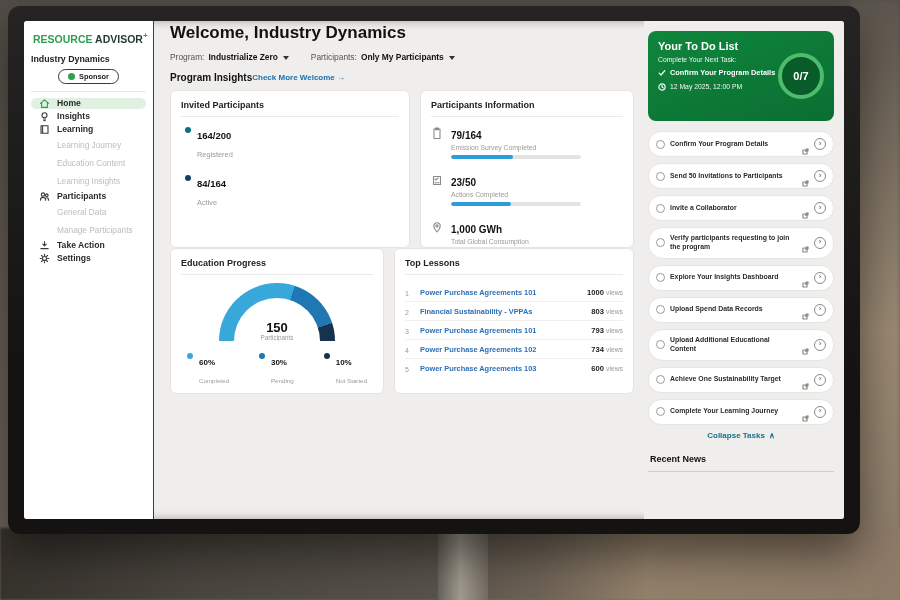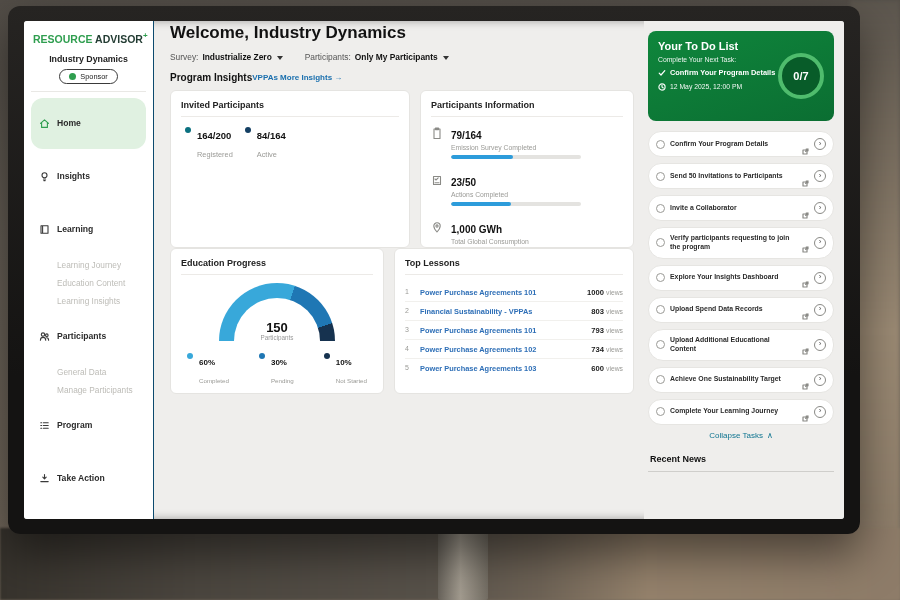--- a/index.html
+++ b/index.html
@@ -10,25 +10,25 @@
   .bg-right{position:absolute;right:0;top:0;width:50px;height:100%;background:linear-gradient(180deg,#5c564e 0%,#9b8a74 55%,#8a7a67 100%);filter:blur(2px)}
   .floor{position:absolute;left:0;bottom:0;width:100%;height:72px;background:linear-gradient(90deg,#37332d 0%,#4b463f 22%,#58524a 48%,#6e6356 60%,#95826c 72%,#8e7c69 100%);filter:blur(1px)}
   .stand{position:absolute;left:438px;top:532px;width:50px;height:68px;background:linear-gradient(90deg,#68635b,#a29b8f 45%,#736d63);border-radius:2px}
   
   .monitor{position:absolute;left:8px;top:6px;width:852px;height:528px;background:linear-gradient(180deg,#262422,#141312 70%);border-radius:12px;padding:15px 16px;box-shadow:0 20px 45px rgba(0,0,0,.5)}
   .screen{width:820px;height:498px;background:#efeeec;border-radius:3px;overflow:hidden;display:flex;box-shadow:inset 0 0 8px rgba(0,0,0,.35)}
   
   .sidebar{width:130px;background:#fff;border-right:1px solid #0c4a6e;padding:10px 7px 6px;flex:none}
   .logo{font-weight:bold;font-size:10.5px;padding:0 2px 8px;white-space:nowrap}
   .logo .res{color:#2f9e4f}.logo .adv{color:#233c33}.logo .plus{color:#2f9e4f;font-size:8px;vertical-align:super}
-  .org{text-align:center;font-weight:bold;font-size:8.8px;color:#222;margin-top:1px}
-  .sponsor{margin:5px auto 7px;display:flex;align-items:center;gap:4px;border:1px solid #3a3a3a;border-radius:10px;padding:2px 9px;font-size:7.4px;font-weight:normal;color:#222;width:max-content}
+  .org{text-align:left;font-weight:bold;font-size:8.8px;color:#222;margin-top:1px}
+  .sponsor{margin:5px auto 7px;display:flex;align-items:center;gap:4px;border:1px solid #3a3a3a;border-radius:10px;padding:2px 9px;font-size:7.4px;font-weight:bold;color:#222;width:max-content}
   .sp-dot{width:7px;height:7px;border-radius:50%;background:#2f9e4f;flex:none}
   .divider{height:1px;background:#e9e8e5;margin:2px 0 6px}
-  .nav-item{display:flex;align-items:center;gap:7px;padding:20px 8px;border-radius:12px;color:#2b2b2b;font-weight:bold;font-size:8.6px;margin:2px 0;cursor:pointer}
+  .nav-item{display:flex;align-items:center;gap:7px;padding:0 8px;border-radius:12px;color:#2b2b2b;font-weight:bold;font-size:8.6px;margin:2px 0;cursor:pointer}
   .nav-item.active{background:#e0f1e1}
   .nav-item.active .nav-icon{color:#2f9e4f}
   .nav-item.sub{color:#bdbcb7;font-weight:normal;padding:3px 8px 3px 26px;font-size:8.3px}
   .nav-icon{width:11px;height:11px;flex:none;color:#3a3a3a;display:flex;align-items:center;justify-content:center}
   .nav-icon svg{width:11px;height:11px;stroke:currentColor;fill:none;stroke-width:1.1;stroke-linecap:round;stroke-linejoin:round}
   
   .main{width:490px;flex:none;padding:2px 10px 8px 16px}
   .welcome{font-size:17px;font-weight:bold;color:#121212;margin-bottom:9px}
   .filters{display:flex;gap:22px;font-size:8.4px;color:#555;margin-bottom:10px;align-items:center}
   .filter b{color:#111;margin-left:4px}
@@ -46,21 +46,21 @@
   .donut-wrap{display:flex;align-items:center;gap:14px;padding-left:4px}
   .donut{position:relative;width:96px;height:96px;flex:none}
   .ring{position:absolute;border-radius:50%}
   #donut-outer{inset:0}
   #donut-outer::after{content:"";position:absolute;inset:10px;background:#fff;border-radius:50%}
   #donut-inner{inset:13px;z-index:1}
   #donut-inner::after{content:"";position:absolute;inset:8px;background:#fff;border-radius:50%}
   .donut-center{position:absolute;inset:0;z-index:2;display:flex;flex-direction:column;align-items:center;justify-content:center;text-align:center}
   .donut-center .val{font-size:12px;font-weight:bold;color:#111}
   .donut-center .lab{font-size:5.6px;color:#999;width:42px;line-height:1.2}
-  .legend-col{display:flex;flex-direction:row;gap:12px}
+  .legend-col{display:flex;flex-direction:column;gap:12px}
   .legend-item{display:flex;gap:6px}
   .dot{width:6px;height:6px;border-radius:50%;margin-top:2px;flex:none}
   .legend-item .val{font-size:9.5px;font-weight:bold;color:#111;line-height:1.1}
   .legend-item .lab{font-size:7.4px;color:#9a9a96}
   
   .stat{display:flex;gap:8px;margin-bottom:13px}
   .stat-icon{width:12px;height:14px;color:#8a8a86;flex:none;margin-top:1px}
   .stat-icon svg{width:12px;height:13px;stroke:currentColor;fill:none;stroke-width:1.1;stroke-linecap:round;stroke-linejoin:round}
   .stat .val{font-size:10px;font-weight:bold;color:#111}
   .stat .lab{font-size:6.8px;color:#9a9a96;margin-top:1px}
@@ -70,21 +70,21 @@
   .gauge{position:relative;width:116px;height:58px;margin:8px auto 4px;overflow:hidden}
   #gauge-fill{position:absolute;inset:0;border-radius:116px 116px 0 0}
   .gauge-hole{position:absolute;left:15px;top:15px;width:86px;height:43px;border-radius:86px 86px 0 0;background:#fff}
   .gauge-text{position:absolute;left:0;right:0;bottom:0;text-align:center}
   .gauge-text .val{font-size:13px;font-weight:bold;color:#111;line-height:1}
   .gauge-text .lab{font-size:6.3px;color:#999}
   .gauge-legend{display:flex;justify-content:space-between;padding:6px 6px 0}
   .gauge-legend .legend-item .val{font-size:8px}
   .gauge-legend .legend-item .lab{font-size:6.2px}
   
-  .lesson{display:flex;align-items:flex-start;gap:6px;padding:4.5px 0;border-bottom:1px solid #f1f0ed;font-size:7.4px}
+  .lesson{display:flex;align-items:flex-end;gap:6px;padding:4.5px 0;border-bottom:1px solid #f1f0ed;font-size:7.4px}
   .lesson:last-child{border-bottom:none}
   .lesson .rank{color:#9a9a96;width:9px;flex:none;font-size:7px}
   .lesson .ltitle{flex:1;color:#2e6fb7;font-weight:bold;cursor:pointer}
   .lesson .views{font-weight:bold;color:#222;font-size:7.6px}
   .lesson .vlab{color:#9a9a96;font-weight:normal;font-size:6.8px;margin-left:2px}
   
   .right{width:200px;flex:none;padding:10px 10px 0 4px;background:#efeeec}
   .todo-card{position:relative;background:linear-gradient(160deg,#0f863c,#0b6e32);border-radius:8px;padding:9px 10px;color:#fff;min-height:90px}
   .todo-title{font-size:11px;font-weight:bold}
   .todo-sub{font-size:6.8px;margin:4px 0 6px;opacity:.92}
@@ -93,21 +93,21 @@
   .mini-ic{width:8px;height:8px;flex:none}
   .mini-ic svg{width:8px;height:8px;stroke:#fff;fill:none;stroke-width:1.2;stroke-linecap:round;stroke-linejoin:round}
   .todo-ring{position:absolute;right:10px;top:22px;width:46px;height:46px;border-radius:50%;background:#085c29;border:4px solid #4fbc6d;display:flex;align-items:center;justify-content:center;font-weight:bold;font-size:11px;color:#fff}
   .tasks{margin-top:10px}
   .task{display:flex;align-items:center;gap:5px;background:#fff;border:1px solid #e6e5e2;border-radius:15px;padding:6px 7px;margin-bottom:6px;cursor:pointer}
   .task-check{width:9px;height:9px;border:1px solid #9a9a96;border-radius:50%;flex:none}
   .task-label{flex:1;font-size:6.9px;color:#2b2b2b;font-weight:bold;line-height:1.3}
   .task-open{width:7px;height:7px;flex:none;color:#8a8a86}
   .task-open svg{width:7px;height:7px;stroke:currentColor;fill:none;stroke-width:1.2;stroke-linecap:round;stroke-linejoin:round}
   .task-chev{width:12px;height:12px;border:1px solid #8a8a86;border-radius:50%;display:flex;align-items:center;justify-content:center;font-size:8px;color:#555;flex:none;line-height:1;padding-bottom:1px}
-  .collapse{display:flex;justify-content:center;align-items:center;gap:4px;color:#0e7490;font-weight:normal;font-size:8px;margin:4px 0 6px;cursor:pointer}
+  .collapse{display:flex;justify-content:center;align-items:center;gap:4px;color:#0e7490;font-weight:bold;font-size:8px;margin:4px 0 6px;cursor:pointer}
   .news-head{font-size:9px;font-weight:bold;color:#111;padding:8px 2px 7px;border-bottom:1px solid #cfcecb}
 </style>
 </head>
 <body>
 
 <div class="bg"></div>
 <div class="bg-right"></div>
 <div class="floor"></div>
 <div class="stand"></div>
 
@@ -172,28 +172,20 @@
       </div>
       <div class="nav-item sub">
         <span>General Data</span>
       </div>
       <div class="nav-item sub">
         <span>Manage Participants</span>
       </div>
       <div class="nav-item">
         <span class="nav-icon">
             <svg viewBox="0 0 11 11">
-              <path d="M1.8 2.8h.9M1.8 5.5h.9M1.8 8.2h.9M4.4 2.8h4.8M4.4 5.5h4.8M4.4 8.2h4.8"></path>
-            </svg>
-          </span>
-        <span>Program</span>
-      </div>
-      <div class="nav-item">
-        <span class="nav-icon">
-            <svg viewBox="0 0 11 11">
               <path d="M5.5 1.6v4.2M3.8 4.2 5.5 5.9 7.2 4.2M1.8 8.6h7.4"></path>
             </svg>
           </span>
         <span>Take Action</span>
       </div>
       <div class="nav-item">
         <span class="nav-icon">
             <svg viewBox="0 0 11 11">
               <circle cx="5.5" cy="5.5" r="2"></circle>
               <path d="M5.5 1.2v1.2M5.5 8.6v1.2M1.2 5.5h1.2M8.6 5.5h1.2M2.5 2.5l.9.9M7.6 7.6l.9.9M8.5 2.5l-.9.9M3.4 7.6l-.9.9"></path>
@@ -201,30 +193,30 @@
           </span>
         <span>Settings</span>
       </div>
     </aside>
 
     <main class="main">
       <div class="welcome">Welcome, Industry Dynamics</div>
 
       <div class="filters">
         <div class="filter">
-          <span>Survey:</span><b>Industrialize Zero</b><span class="caret"></span>
+          <span>Program:</span><b>Industrialize Zero</b><span class="caret"></span>
         </div>
         <div class="filter">
           <span>Participants:</span><b>Only My Participants</b><span class="caret"></span>
         </div>
       </div>
 
       <div class="sec-head">
         <span class="sec-title">Program Insights</span>
-        <span class="sec-link"><span>VPPAs More Insights</span> <span>→</span></span>
+        <span class="sec-link"><span>Check More Welcome</span> <span>→</span></span>
       </div>
 
       <div class="cards row1">
 
         <div class="card w240">
           <div class="card-title">Invited Participants</div>
           <div class="donut-wrap">
             <div class="legend-col">
               <div class="legend-item">
                 <span class="dot" style="background: rgb(11, 113, 128);"></span>

